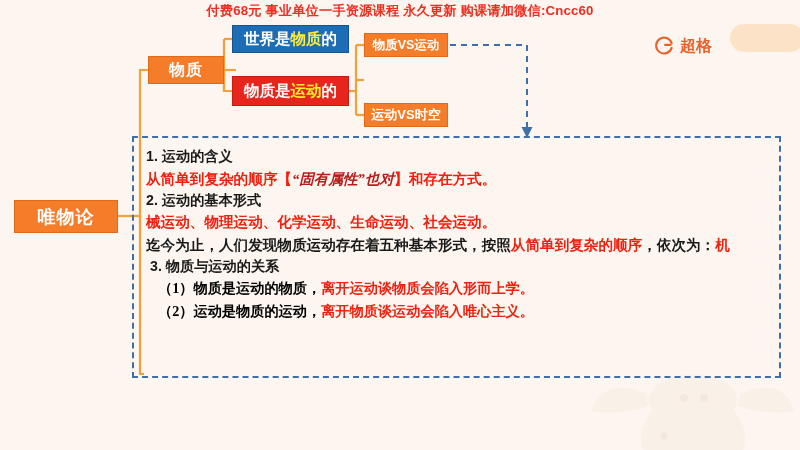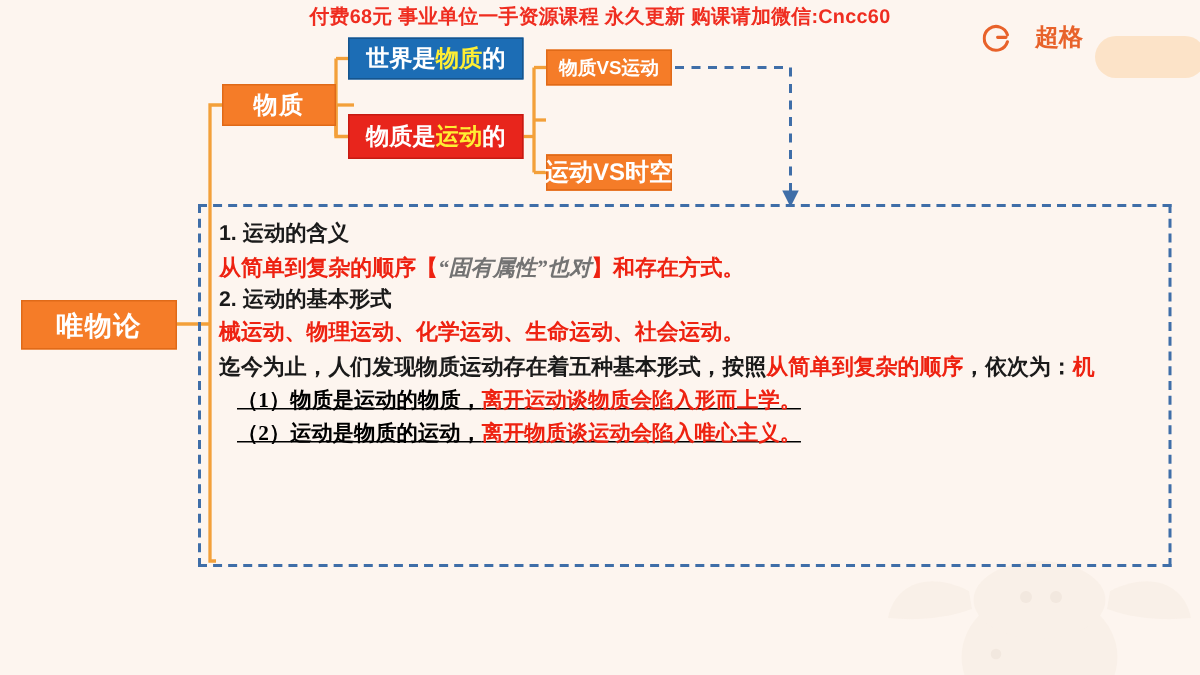--- a/index.html
+++ b/index.html
@@ -15,21 +15,21 @@
   .watermark{position:absolute;right:2px;bottom:-6px;width:210px;height:96px;opacity:.5;}
 
   
   .banner{
     position:absolute;left:0;top:2px;width:800px;text-align:center;
     color:#ef2d20;font-weight:bold;font-size:13.2px;letter-spacing:.2px;
     white-space:nowrap;
   }
 
   
-  .brand{position:absolute;left:655px;top:16px;display:flex;align-items:center;gap:16px;}
+  .brand{position:absolute;left:655px;top:36px;display:flex;align-items:center;gap:6px;}
   .brand-mark{width:19px;height:19px;display:block;}
   .brand-text{color:#e8622a;font-weight:bold;font-size:16px;line-height:19px;}
   .brand-pill{
     position:absolute;left:730px;top:24px;width:74px;height:28px;
     background:#fce3c8;border-radius:14px;
   }
 
   
   .wires{position:absolute;left:0;top:0;width:800px;height:450px;}
 
@@ -42,35 +42,35 @@
   .node-blue{background:#1c6db5;border:1px solid #15558e;}
   .node-red{background:#e8251c;border:1px solid #c71a12;}
   .hl{color:#ffee33;}
 
   #node-weiwulun{left:14px;top:200px;width:104px;height:33px;font-size:18px;letter-spacing:1px;}
   #node-wuzhi{left:148px;top:56px;width:76px;height:28px;font-size:16px;letter-spacing:1px;}
   #node-shijie{left:232px;top:25px;width:117px;height:28px;font-size:15.5px;}
   #node-wuzhiyundong{left:232px;top:76px;width:117px;height:30px;font-size:15.5px;}
   #node-vs1{left:364px;top:33px;width:84px;height:24px;font-size:12.5px;}
   #node-vs2{left:364px;top:68px;width:84px;height:24px;font-size:12.5px;margin-top:35px;}
-  #node-vs3{left:364px;top:103px;width:84px;height:24px;font-size:16px;}
+  #node-vs3{left:364px;top:103px;width:84px;height:24px;font-size:13px;}
 
   
   .panel{
     position:absolute;left:132px;top:136px;width:649px;height:242px;
     border:2px dashed #3f6ea8;box-sizing:border-box;
     padding:8px 10px 0 12px;
   }
   .panel p{margin:0;}
 
   .ln{font-size:14.6px;line-height:1.52;color:#1a1a1a;font-weight:bold;white-space:nowrap;}
   .ln-head{font-size:14.2px;}
   .red{color:#ee2211;}
-  .blue-note{color:#737373;font-family:"Liberation Serif","DejaVu Serif",serif;font-style:italic;font-weight:bold;}
-  .serif-ln{font-family:"Liberation Serif","DejaVu Serif",serif;font-weight:bold;font-size:14.2px;line-height:1.6;white-space:nowrap;text-decoration:underline;}
+  .blue-note{color:#b91c1c;font-family:"Liberation Serif","DejaVu Serif",serif;font-style:italic;font-weight:bold;}
+  .serif-ln{font-family:"Liberation Serif","DejaVu Serif",serif;font-weight:bold;font-size:14.2px;line-height:1.6;white-space:nowrap;}
   .indent1{padding-left:4px;}
   .indent2{padding-left:12px;}
 </style>
 </head>
 <body>
 
 <div class="stage">
 
   <svg class="watermark" viewBox="0 0 210 96">
     <g fill="#f6ece2">
@@ -147,19 +147,20 @@
     <p class="ln ln-head">1.  运动的含义</p>
 
     <p class="ln"><span class="red">从简单到复杂的顺序【</span><span class="blue-note">“固有属性”也对</span><span class="red">】和存在方式。</span></p>
 
     <p class="ln ln-head">2.  运动的基本形式</p>
 
     <p class="ln red">械运动、物理运动、化学运动、生命运动、社会运动。</p>
 
     <p class="ln"><span>迄今为止，人们发现物质运动存在着五种基本形式，按照</span><span class="red">从简单到复杂的顺序</span><span>，依次为：</span><span class="red">机</span></p>
 
+    <p class="ln ln-head indent1">3.  物质与运动的关系</p>
 
     <p class="serif-ln indent2"><span>（1）物质是运动的物质，</span><span class="red">离开运动谈物质会陷入形而上学。</span></p>
 
     <p class="serif-ln indent2"><span>（2）运动是物质的运动，</span><span class="red">离开物质谈运动会陷入唯心主义。</span></p>
   </div>
 
 </div>
 
 </body></html>

